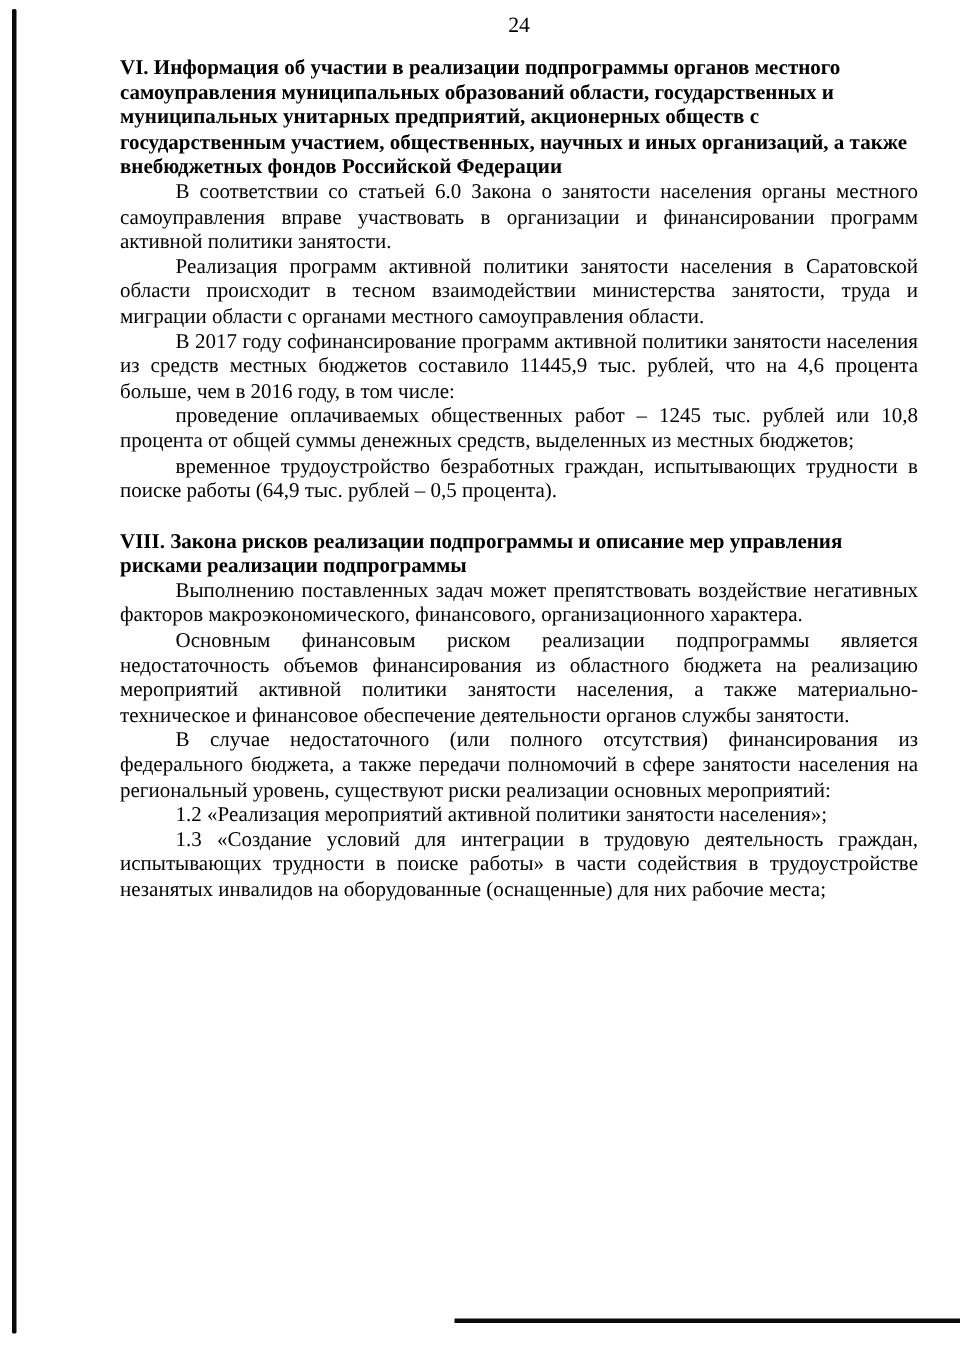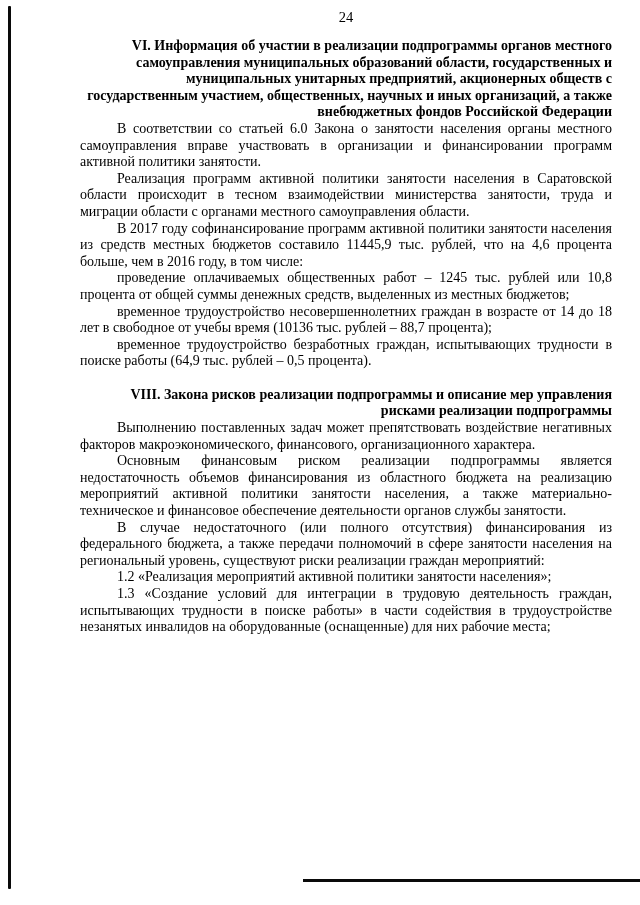--- a/index.html
+++ b/index.html
@@ -28,21 +28,21 @@
     font-size: 14.5px;
     line-height: 16px;
   }
   .content {
     margin: 13px 28px 0 80px;
     font-size: 14px;
     line-height: 16.6px;
   }
   .heading {
     font-weight: bold;
-    text-align: right;
+    text-align: left;
   }
   .heading.spaced {
     margin-top: 17px;
   }
   .para {
     text-align: justify;
     text-indent: 37px;
   }
   .italic {
   }
@@ -73,22 +73,21 @@
   <div class="scan-edge-bottom"></div>
 
   <div class="page-number">24</div>
 
   <div class="content">
       <div class="heading">VI. Информация об участии в реализации подпрограммы органов местного самоуправления муниципальных образований области, государственных и муниципальных унитарных предприятий, акционерных обществ с государственным участием, общественных, научных и иных организаций, а также внебюджетных фондов Российской Федерации</div>
       <div class="para">В соответствии со статьей 6.0 Закона о занятости населения органы местного самоуправления вправе участвовать в организации и финансировании программ активной политики занятости.</div>
       <div class="para">Реализация программ активной политики занятости населения в Саратовской области происходит в тесном взаимодействии министерства занятости, труда и миграции области с органами местного самоуправления области.</div>
       <div class="para">В 2017 году софинансирование программ активной политики занятости населения из средств местных бюджетов составило 11445,9 тыс. рублей, что на 4,6 процента больше, чем в 2016 году, в том числе:</div>
       <div class="para">проведение оплачиваемых общественных работ – 1245 тыс. рублей или 10,8 процента от общей суммы денежных средств, выделенных из местных бюджетов;</div>
-      <div class="para">временное трудоустройство несовершеннолетних граждан в возрасте от 14 до 18 лет в свободное от учебы время (10136 тыс. рублей – 88,7 процента);</div>
       <div class="para">временное трудоустройство безработных граждан, испытывающих трудности в поиске работы (64,9 тыс. рублей – 0,5 процента).</div>
       <div class="heading spaced">VIII. Закона рисков реализации подпрограммы и описание мер управления рисками реализации подпрограммы</div>
       <div class="para">Выполнению поставленных задач может препятствовать воздействие негативных факторов макроэкономического, финансового, организационного характера.</div>
       <div class="para">Основным финансовым риском реализации подпрограммы является недостаточность объемов финансирования из областного бюджета на реализацию мероприятий активной политики занятости населения, а также материально-техническое и финансовое обеспечение деятельности органов службы занятости.</div>
-      <div class="para">В случае недостаточного (или полного отсутствия) финансирования из федерального бюджета, а также передачи полномочий в сфере занятости населения на региональный уровень, существуют риски реализации граждан мероприятий:</div>
+      <div class="para">В случае недостаточного (или полного отсутствия) финансирования из федерального бюджета, а также передачи полномочий в сфере занятости населения на региональный уровень, существуют риски реализации основных мероприятий:</div>
       <div class="para"><span>1.2 </span><span class="italic">«Реализация мероприятий активной политики занятости населения»</span><span>;</span></div>
       <div class="para"><span>1.3 </span><span class="italic">«Создание условий для интеграции в трудовую деятельность граждан, испытывающих трудности в поиске работы»</span><span> в части содействия в трудоустройстве незанятых инвалидов на оборудованные (оснащенные) для них рабочие места;</span></div>
     </div>
 </div>
 
 </body></html>

